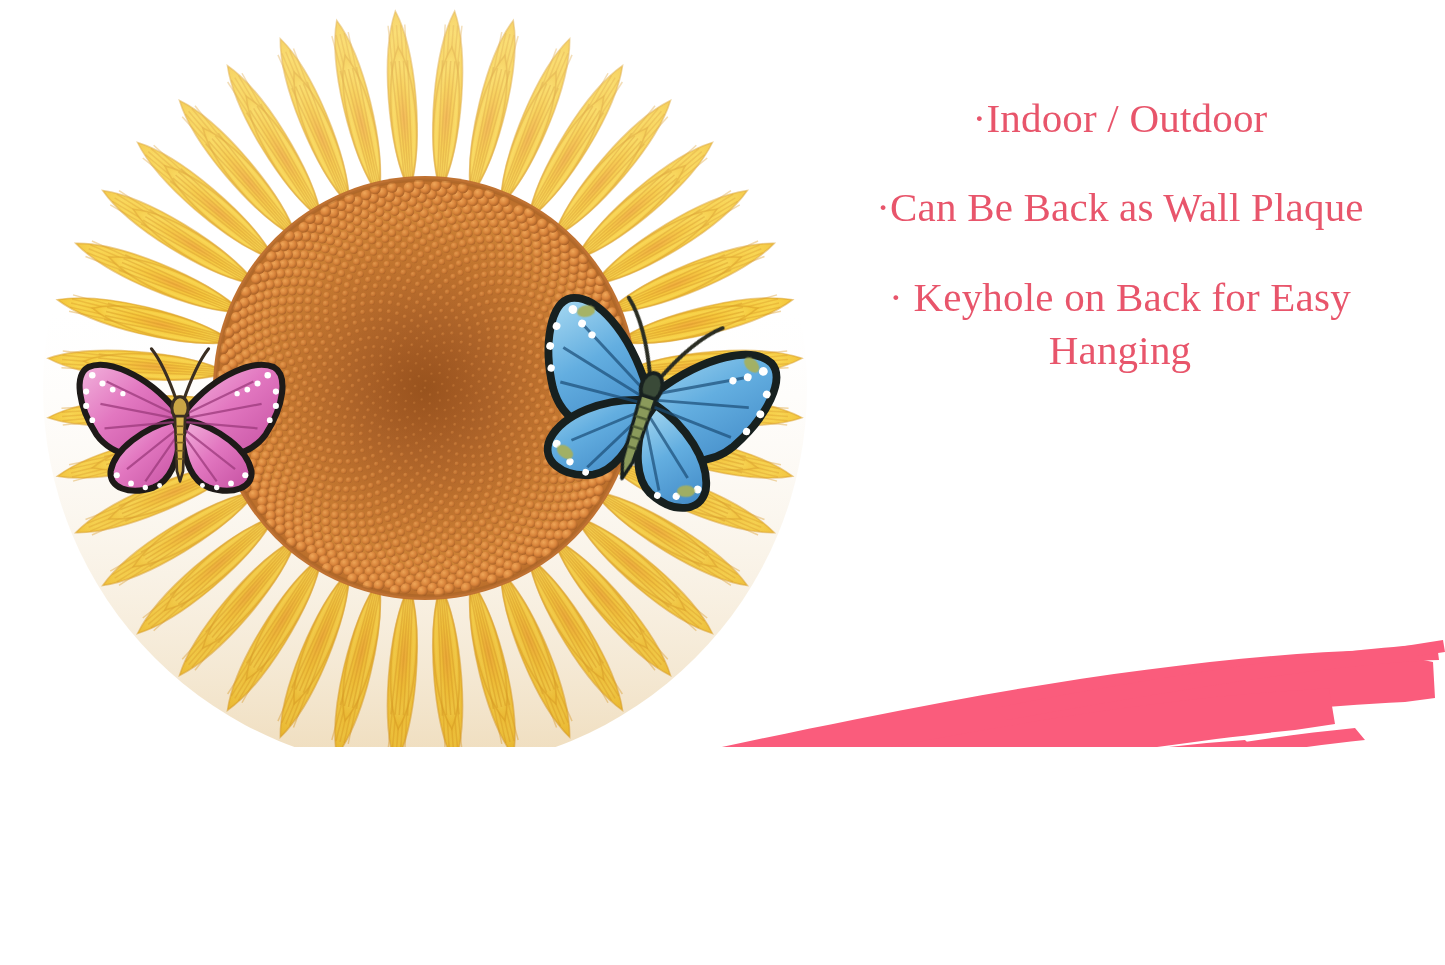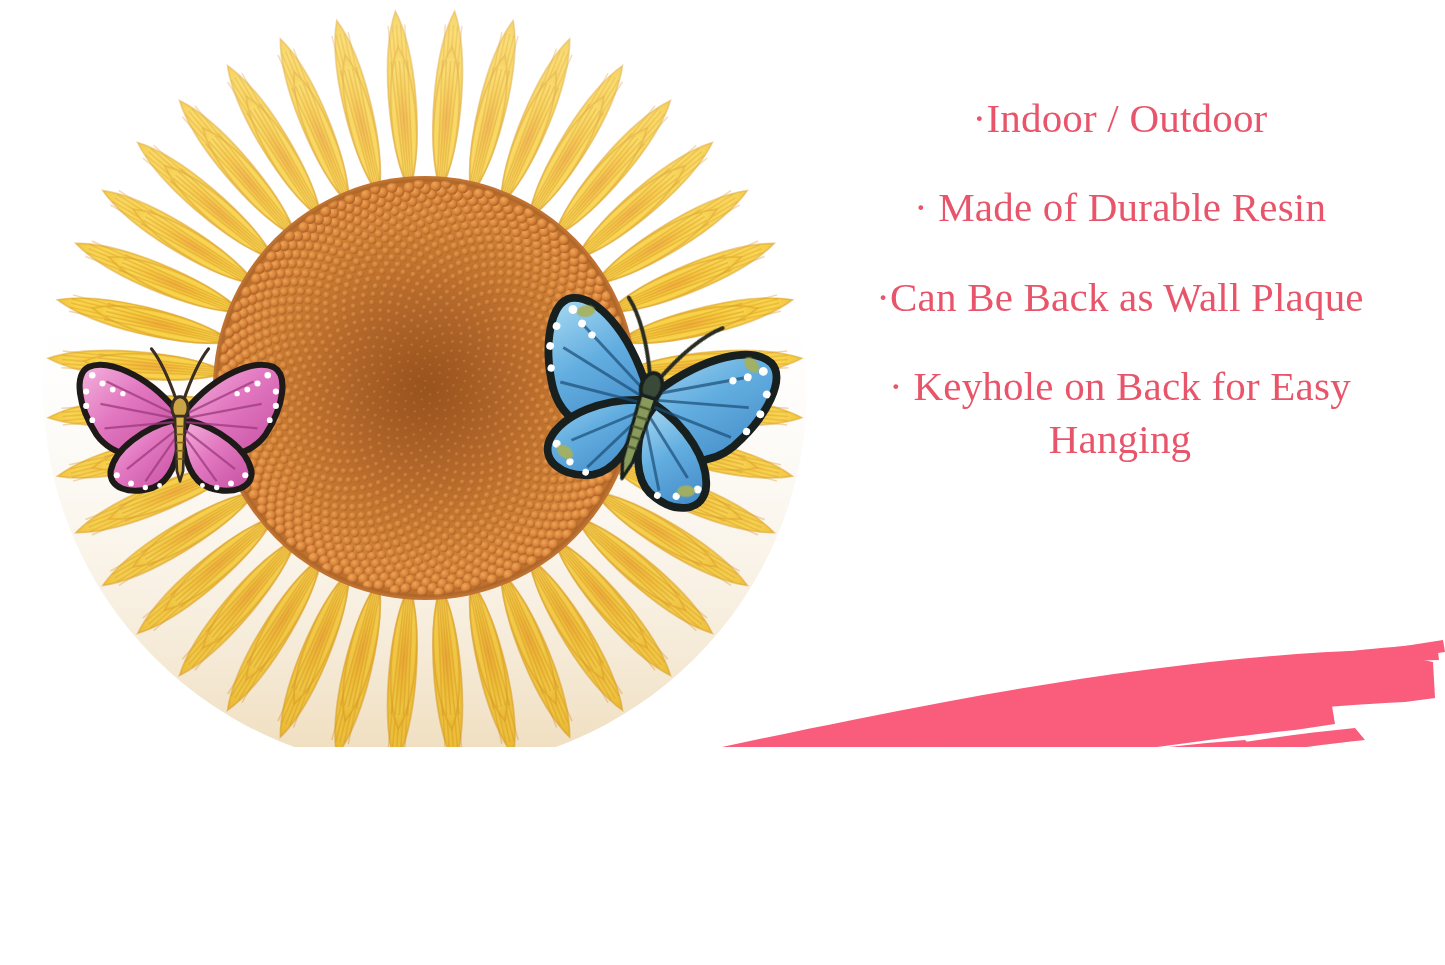--- a/index.html
+++ b/index.html
@@ -2649,21 +2649,20 @@
             <path d="M-4.6,29 L4.6,29"></path>
           <path d="M-4.2,37 L4.2,37"></path>
             <path d="M-3.8,45 L3.8,45"></path>
         </g>
       </g>
     </svg>
   </div>
 
   <div id="feature-list">
     <div class="feature-item"><span class="feature-bullet">·</span><span>Indoor / Outdoor</span></div>
-    <div class="feature-item"><span class="feature-bullet">·&nbsp;</span><span>Made of Durable Resin</span></div>
     <div class="feature-item"><span class="feature-bullet">·</span><span>Can Be Back as Wall Plaque</span></div>
     <div class="feature-item"><span class="feature-bullet">·&nbsp;</span><span>Keyhole on Back for Easy
 Hanging</span></div>
   </div>
 
   <div id="brush-stroke">
     <svg viewBox="0 0 1400 290" xmlns="http://www.w3.org/2000/svg">
       <g fill="#FA5C7C">
 
         <path d="M1330,18 C1200,22 1050,42 900,70 C740,100 560,140 400,176

